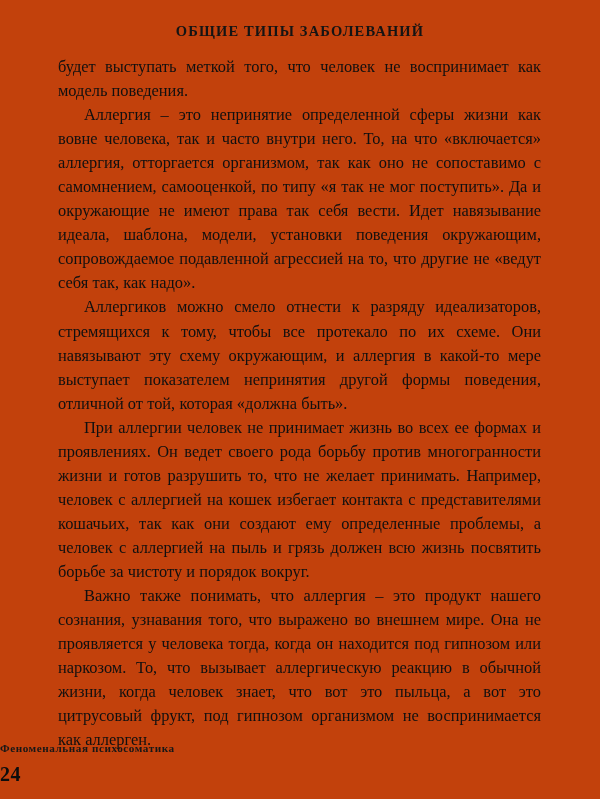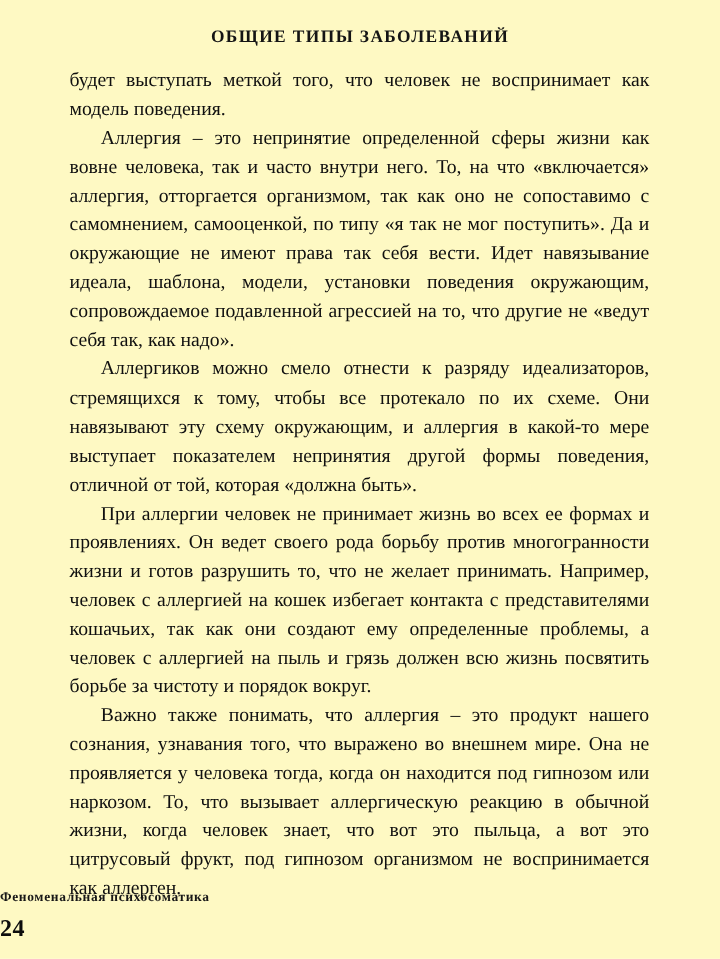--- a/index.html
+++ b/index.html
@@ -15,21 +15,21 @@
     color: #111111;
     overflow: hidden;
     position: relative;
   }
 
   .page {
     position: relative;
     width: 600px;
     height: 799px;
     box-sizing: border-box;
-    background: #fef9c3;
+    background: #c2410c;
   }
 
   
   .running-head {
     position: absolute;
     top: 22px;
     left: 0;
     width: 600px;
     text-align: center;
     font-family: "Liberation Serif", "DejaVu Serif", serif;

